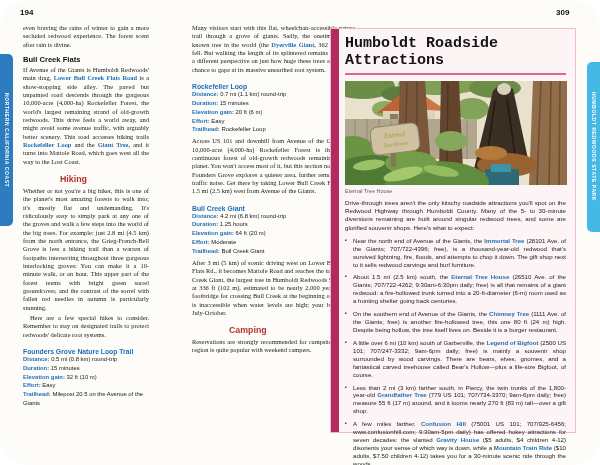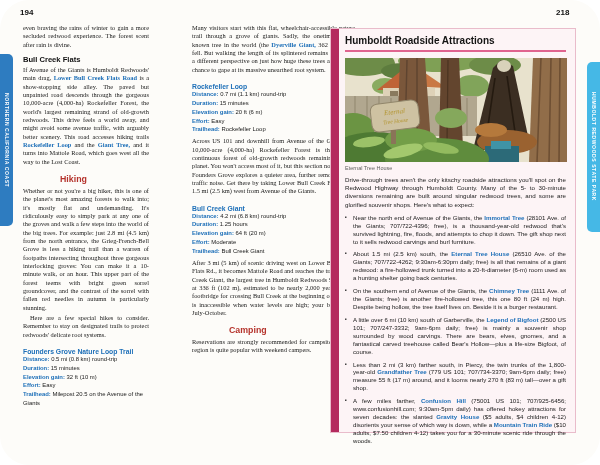--- a/index.html
+++ b/index.html
@@ -40,36 +40,36 @@
   .stat{font:5.9px "Liberation Sans", sans-serif; line-height:1.5; text-align:left; color:#1a1a1a;}
   .stat .sl{color:#1d6fb8; font-weight:bold;}
 
   
   #feature-box{
     position:absolute; left:330px; top:28px; width:246px; height:405px;
     background:#fdf4f6; border:1px solid #e9bccb; box-sizing:border-box;
     font-family:"Liberation Sans", sans-serif;
   }
   #box-accent{position:absolute; left:0; top:0; width:8px; height:100%; background:#b42a5e;}
-  #box-title{margin:6px 10px 0 14px; font-size:10px; font-weight:bold; color:#141414;}
+  #box-title{margin:6px 10px 0 14px; font-size:15px; font-weight:bold; color:#141414;font-family:Liberation Mono, monospace;}
   #box-rule{height:2px; background:#e0648f; margin:4px 9px 6px 14px;}
   #photo{display:block; margin:0 0 0 14px; width:222px; height:104px; background:#e8e2cd;}
   #photo-caption{margin:3px 0 0 14px; font-size:5.5px; color:#5f5f5f;}
   #box-intro{margin:5px 9px 0 14px; font-size:6.2px; line-height:1.32; color:#222; text-align:justify;}
   #box-bullets{list-style:none; margin:2px 9px 0 14px; padding:0;}
   #box-bullets li{position:relative; padding-left:8px; margin-top:5px; font-size:6.1px; line-height:1.3; color:#222; text-align:justify;}
   #box-bullets li::before{content:"▪"; position:absolute; left:0; top:0; font-size:5.5px; color:#333;}
 </style>
 </head>
 <body>
 
 <div id="spread">
 
   <div class="pagenum" id="pagenum-left">194</div>
-  <div class="pagenum" id="pagenum-right">218</div>
+  <div class="pagenum" id="pagenum-right">309</div>
 
   <div class="tab" id="tab-left">NORTHERN CALIFORNIA COAST</div>
   <div class="tab" id="tab-right">HUMBOLDT REDWOODS STATE PARK</div>
 
   <div class="col" id="col1">
     <p><span>even braving the rains of winter to gain a more secluded redwood experience. The forest scent after rain is divine.</span></p>
     <div class="h-sub">Bull Creek Flats</div>
     <p><span>If Avenue of the Giants is Humboldt Redwoods' main drag, </span><span class="lk">Lower Bull Creek Flats Road</span><span> is a show-stopping side alley. The paved but unpainted road descends through the gorgeous 10,000-acre (4,000-ha) Rockefeller Forest, the world's largest remaining strand of old-growth redwoods. This drive feels a world away, and might avoid some avenue traffic, with arguably better scenery. This road accesses hiking trails </span><span class="lk">Rockefeller Loop</span><span> and the </span><span class="lk">Giant Tree,</span><span> and it turns into Mattole Road, which goes west all the way to the Lost Coast.</span></p>
     <div class="h-red">Hiking</div>
     <p><span>Whether or not you're a big hiker, this is one of the planet's most amazing forests to walk into; it's mostly flat and undemanding. It's ridiculously easy to simply park at any one of the groves and walk a few steps into the world of the big trees. For example: just 2.8 mi (4.5 km) from the north entrance, the Grieg-French-Bell Grove is less a hiking trail than a warren of footpaths intersecting throughout three gorgeous interlocking groves: You can make it a 10-minute walk, or an hour. This upper part of the forest teems with bright green sorrel groundcover, and the contrast of the sorrel with fallen red needles in autumn is particularly stunning.</span></p>

